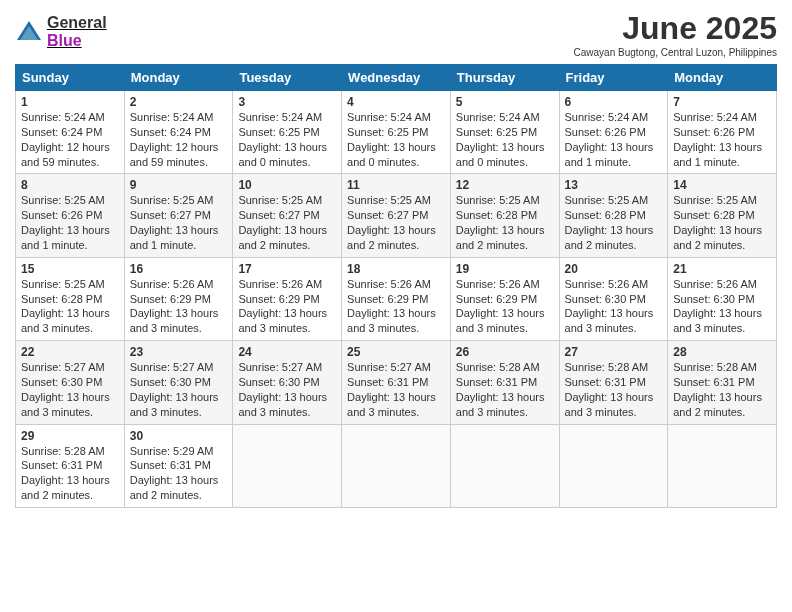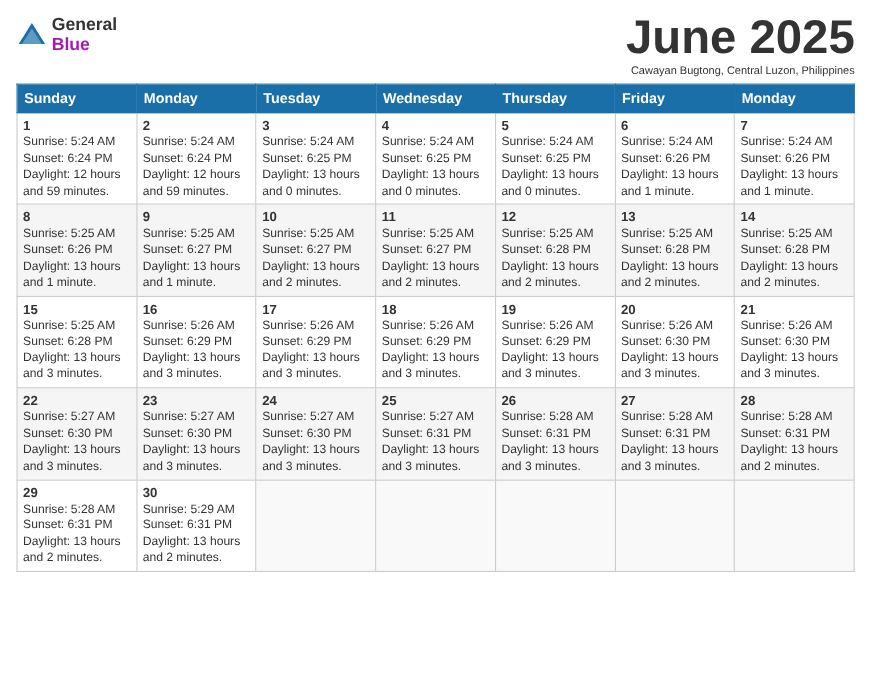--- a/index.html
+++ b/index.html
@@ -19,20 +19,21 @@
     .header-row {
       display: flex;
       align-items: flex-start;
       justify-content: space-between;
       margin-bottom: 2px;
     }
     .logo-area {
       display: flex;
       align-items: center;
       margin-top: 4px;
+      text-decoration: underline;
     }
     .logo-text {
       display: flex;
       flex-direction: column;
       line-height: 1.1;
     }
     .logo-general {
       font-size: 16px;
       font-weight: bold;
       color: #333;
@@ -44,21 +45,21 @@
     }
     .logo-icon {
       width: 28px;
       height: 28px;
       margin-right: 4px;
     }
     .title-area {
       text-align: right;
     }
     .main-title {
-      font-size: 43px;
+      font-size: 32px;
       font-weight: bold;
       color: #333;
     }
     .sub-title {
       font-size: 10px;
       color: #333;
     }
     .calendar-table {
       width: 100%;
       border-collapse: collapse;

